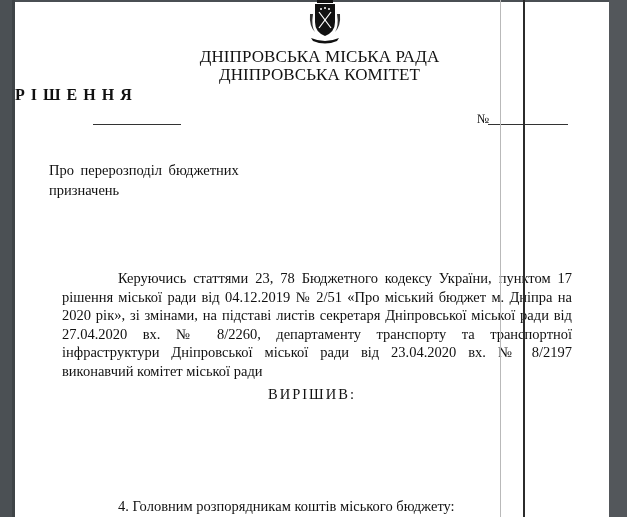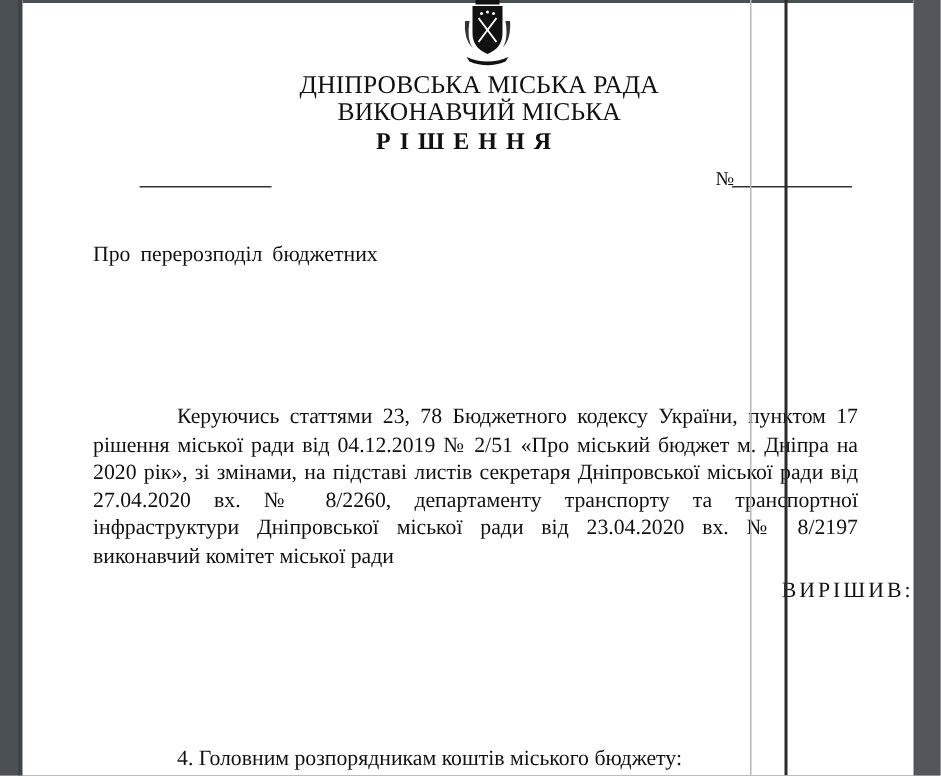--- a/index.html
+++ b/index.html
@@ -17,32 +17,32 @@
   }
   .page-topbar { position: absolute; left: 0; top: 0; width: 100%; height: 2px; background: #4a4f53; }
   .vline-light { position: absolute; left: 485px; top: 0; width: 1px; height: 517px; background: #b9b9b9; }
   .vline-dark  { position: absolute; left: 508px; top: 0; width: 2px; height: 517px; background: #2b2b2b; }
 
   .emblem { position: absolute; left: 292px; top: 0; width: 36px; height: 44px; }
 
   .org { position: absolute; left: 0; width: 609px; text-align: center; font-size: 17px; line-height: 18px; letter-spacing: 0.1px; }
   .org1 { top: 48px; }
   .org2 { top: 66px; }
-  .title { position: absolute; left: 0; width: 594px; top: 86px; text-align: center; font-weight: bold; font-size: 16px; letter-spacing: 6px; }
+  .title { position: absolute; left: 0; width: 594px; top: 86px; font-weight: bold; font-size: 16px; letter-spacing: 6px; }
 
   .date-line { position: absolute; left: 78px; top: 124px; width: 88px; height: 1px; background: #333; }
   .num-sign { position: absolute; left: 462px; top: 111px; font-size: 13px; }
   .num-line { position: absolute; left: 473px; top: 124px; width: 80px; height: 1px; background: #333; }
 
-  .subject { position: absolute; left: 47px; top: 160px; font-size: 14.5px; line-height: 20px; word-spacing: 3px; }
+  .subject { position: absolute; left: 34px; top: 160px; font-size: 14.5px; line-height: 20px; word-spacing: 3px; }
 
   .para { position: absolute; left: 47px; width: 510px; font-size: 14.5px; line-height: 18.5px; text-align: justify; }
   .p1 { top: 269px; }
   .indent { display: inline-block; width: 56px; }
-  .heading { position: absolute; left: 0; width: 594px; top: 386px; text-align: right; font-size: 14.5px; letter-spacing: 2px; }
+  .heading { position: absolute; left: 0; width: 594px; top: 386px; text-align: center; font-size: 14.5px; letter-spacing: 2px; }
   .p2 { top: 434px; }
   .p3 { top: 497px; }
 </style>
 </head>
 <body>
 
 <div class="frame-left"></div>
 <div class="frame-right"></div>
 
 <div class="page">
@@ -55,29 +55,30 @@
     <path d="M33 14 Q34 26 28 32 Q32 26 30 14 Z" fill="#333"></path>
     <line x1="12" y1="12" x2="24" y2="28" stroke="#fff" stroke-width="1.2"></line>
     <line x1="24" y1="12" x2="12" y2="28" stroke="#fff" stroke-width="1.2"></line>
     <circle cx="14" cy="9" r="1" fill="#fff"></circle>
     <circle cx="18" cy="8" r="1" fill="#fff"></circle>
     <circle cx="22" cy="9" r="1" fill="#fff"></circle>
     <path d="M4 38 Q18 44 32 38 L30 41 Q18 46 6 41 Z" fill="#111"></path>
   </svg>
 
   <div class="org org1">ДНІПРОВСЬКА МІСЬКА РАДА</div>
-  <div class="org org2">ВИКОНАВЧИЙ МІСЬКА</div>
+  <div class="org org2">ДНІПРОВСЬКА КОМІТЕТ</div>
   <div class="title">РІШЕННЯ</div>
 
   <div class="date-line"></div>
   <div class="num-sign">№</div>
   <div class="num-line"></div>
 
   <div class="subject">
     <div>Про перерозподіл бюджетних</div>
+    <div>призначень</div>
   </div>
 
   <div class="para p1"><span class="indent"></span><span>Керуючись статтями 23, 78 Бюджетного кодексу України, пунктом 17 рішення міської ради від 04.12.2019 № 2/51 «Про міський бюджет м. Дніпра на 2020 рік», зі змінами, на підставі листів секретаря Дніпровської міської ради від 27.04.2020 вх. № 8/2260, департаменту транспорту та транспортної інфраструктури Дніпровської міської ради від 23.04.2020 вх. № 8/2197 виконавчий комітет міської ради</span></div>
 
   <div class="heading">ВИРІШИВ:</div>
 
 
   <div class="para p3"><span class="indent"></span><span>4. Головним розпорядникам коштів міського бюджету:</span></div>
 
   <div class="vline-light"></div>

